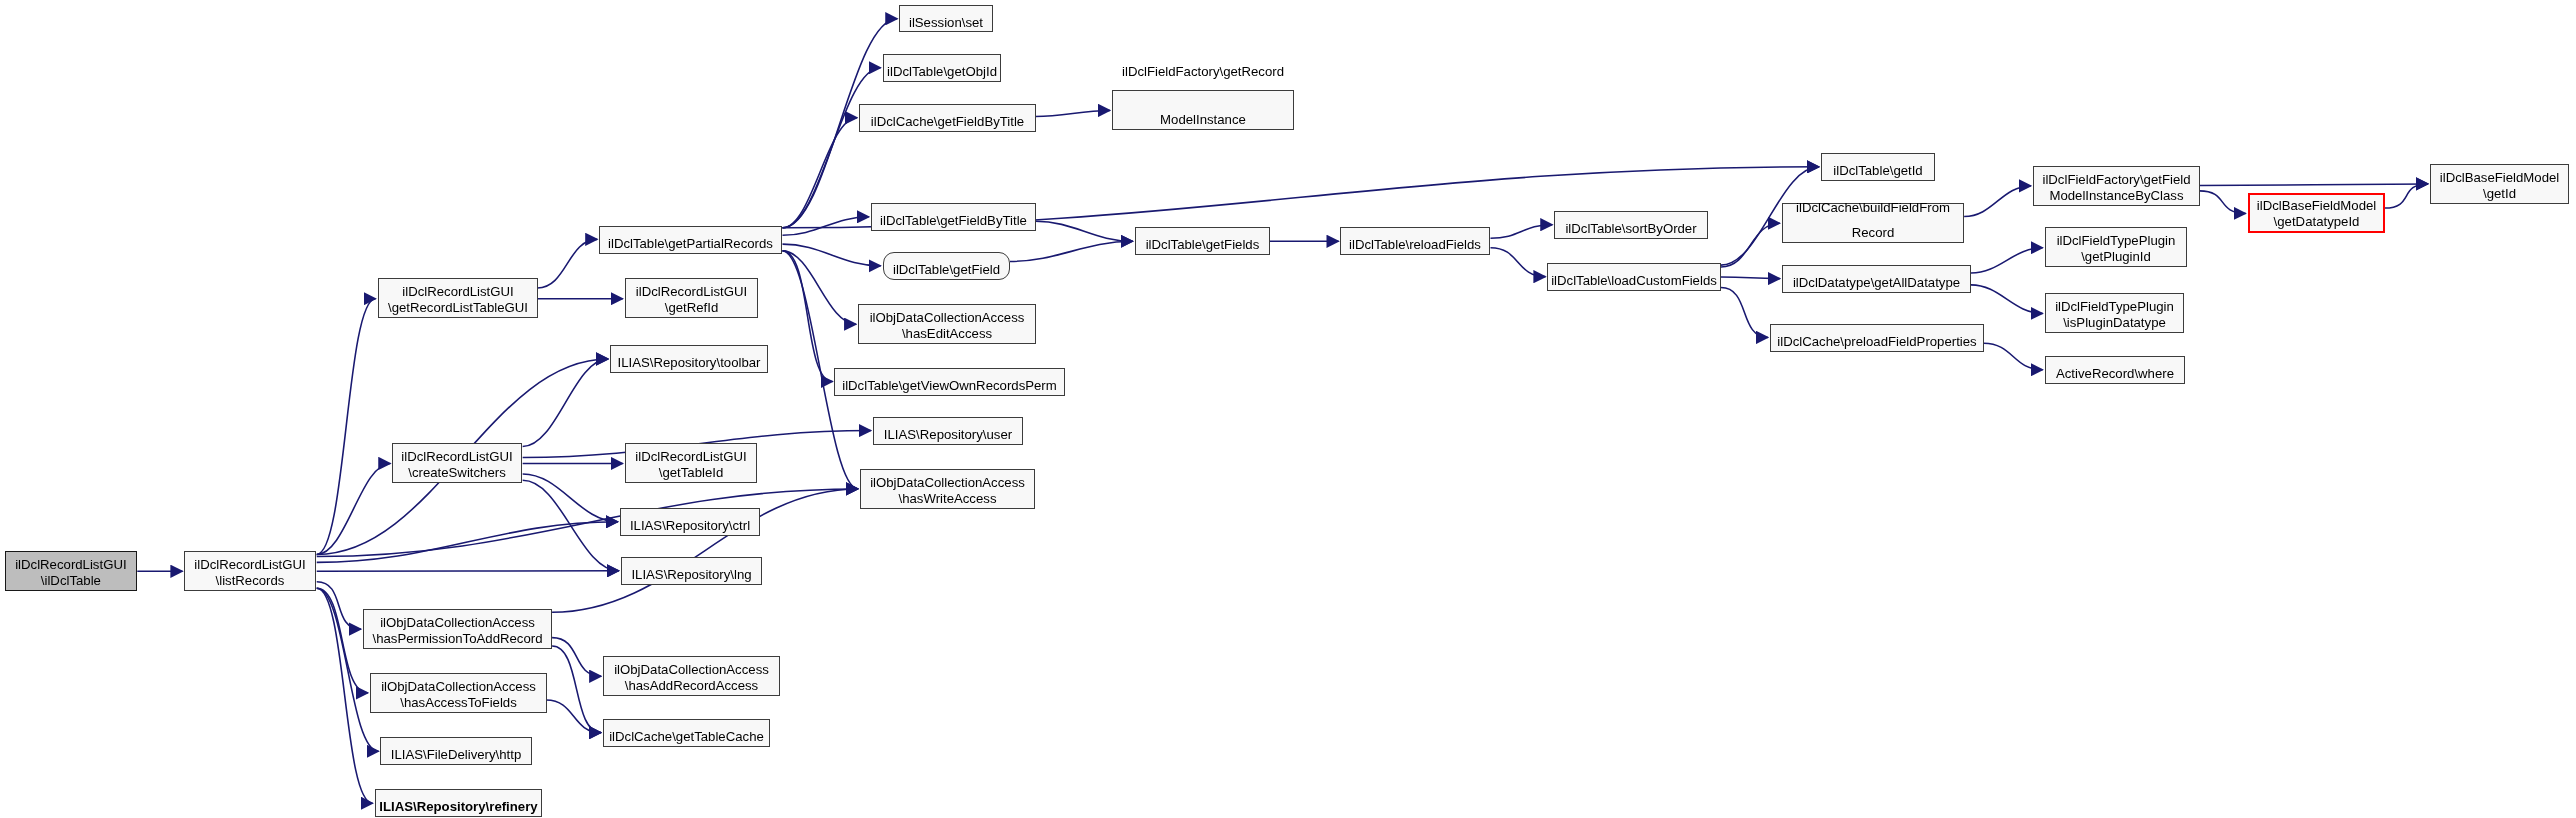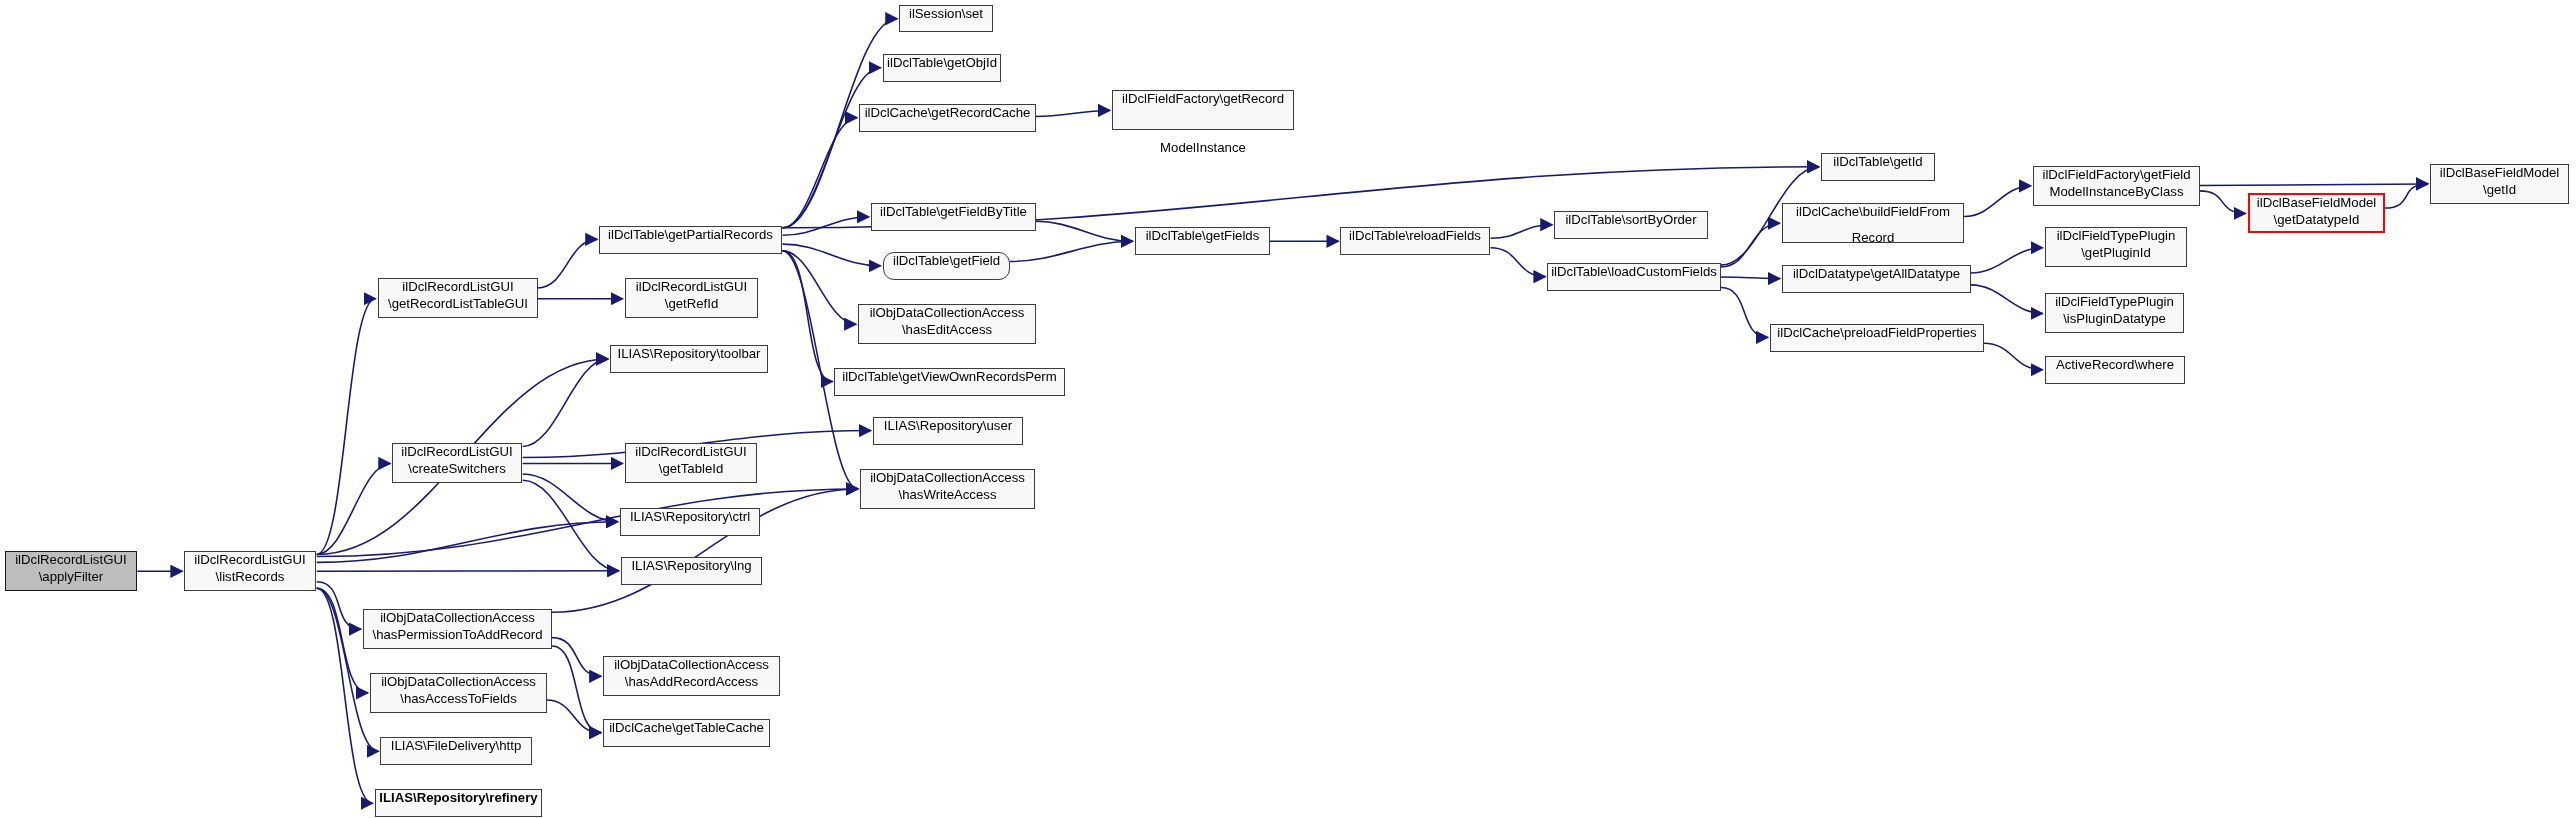--- a/index.html
+++ b/index.html
@@ -2,21 +2,21 @@
 <html><head>
 <meta charset="utf-8">
 <style>
   html,body{margin:0;padding:0;background:#ffffff;}
   body{font-family:"Liberation Sans","DejaVu Sans",sans-serif;}
   #canvas{position:relative;width:2576px;height:819px;background:#ffffff;overflow:hidden;}
   #edges{position:absolute;left:0;top:0;width:2576px;height:819px;}
   .node{
     position:absolute;box-sizing:border-box;
     background:#f8f8f8;border:1px solid #3c3c3c;
-    display:flex;flex-direction:column;align-items:center;justify-content:flex-start;
+    display:flex;flex-direction:column;align-items:center;justify-content:flex-end;
     font-size:13.2px;line-height:16.7px;color:#000;text-align:center;
     white-space:nowrap;cursor:pointer;
   }
   .node.start{background:#bdbdbd;border-color:#181818;}
   .node.highlight{border:2px solid #ff0000;}
   .node span{display:block;}
   path.edge{fill:none;stroke:#191970;stroke-width:1.6;}
 </style>
 </head>
 <body>
@@ -73,21 +73,21 @@
       <path d="M 533 489.72 C 572.2 489.72, 591.8 582, 631 582" class="edge" marker-end="url(#arrow)"></path>
       <path d="M 533 466.47 C 675 466.47, 746 439, 888 439" class="edge" marker-end="url(#arrow)"></path>
       <path d="M 563 650.14 C 593 650.14, 583 689.5, 613 689.5" class="edge" marker-end="url(#arrow)"></path>
       <path d="M 563 658.72 C 593 658.72, 583 747, 613 747" class="edge" marker-end="url(#arrow)"></path>
       <path d="M 563 624.28 C 687.8 624.28, 750.2 498.5, 875 498.5" class="edge" marker-end="url(#arrow)"></path>
       <path d="M 557 713.79 C 587 713.79, 583 747, 613 747" class="edge" marker-end="url(#arrow)"></path>
     </svg>
 
 <div class="node start" style="left: 4.9px; top: 551px; width: 132px; height: 40px;">
       <span>ilDclRecordListGUI</span>
-      <span>\applyFilter</span>
+      <span>\ilDclTable</span>
     </div>
     <div class="node" style="left: 184px; top: 551px; width: 132px; height: 40px;">
       <span>ilDclRecordListGUI</span>
       <span>\listRecords</span>
     </div>
     <div class="node" style="left: 378px; top: 278px; width: 160px; height: 40px;">
       <span>ilDclRecordListGUI</span>
       <span>\getRecordListTableGUI</span>
     </div>
     <div class="node" style="left: 625px; top: 278px; width: 133px; height: 40px;">
@@ -135,21 +135,21 @@
     <div class="node" style="left: 599px; top: 226px; width: 183px; height: 27.5px;">
       <span>ilDclTable\getPartialRecords</span>
     </div>
     <div class="node" style="left: 899px; top: 4.9px; width: 94px; height: 27.5px;">
       <span>ilSession\set</span>
     </div>
     <div class="node" style="left: 883px; top: 54px; width: 118px; height: 27.5px;">
       <span>ilDclTable\getObjId</span>
     </div>
     <div class="node" style="left: 859px; top: 104px; width: 177px; height: 27.5px;">
-      <span>ilDclCache\getRecordCache</span>
+      <span>ilDclCache\getFieldByTitle</span>
     </div>
     <div class="node" style="left: 1112px; top: 90px; width: 182px; height: 40px; gap: 32px;">
       <span>ilDclFieldFactory\getRecord</span>
       <span>ModelInstance</span>
     </div>
     <div class="node" style="left: 871px; top: 203px; width: 165px; height: 27.5px;">
       <span>ilDclTable\getFieldByTitle</span>
     </div>
     <div class="node" style="left: 883px; top: 252px; width: 127px; height: 27.5px; border-radius: 11px;">
       <span>ilDclTable\getField</span>

